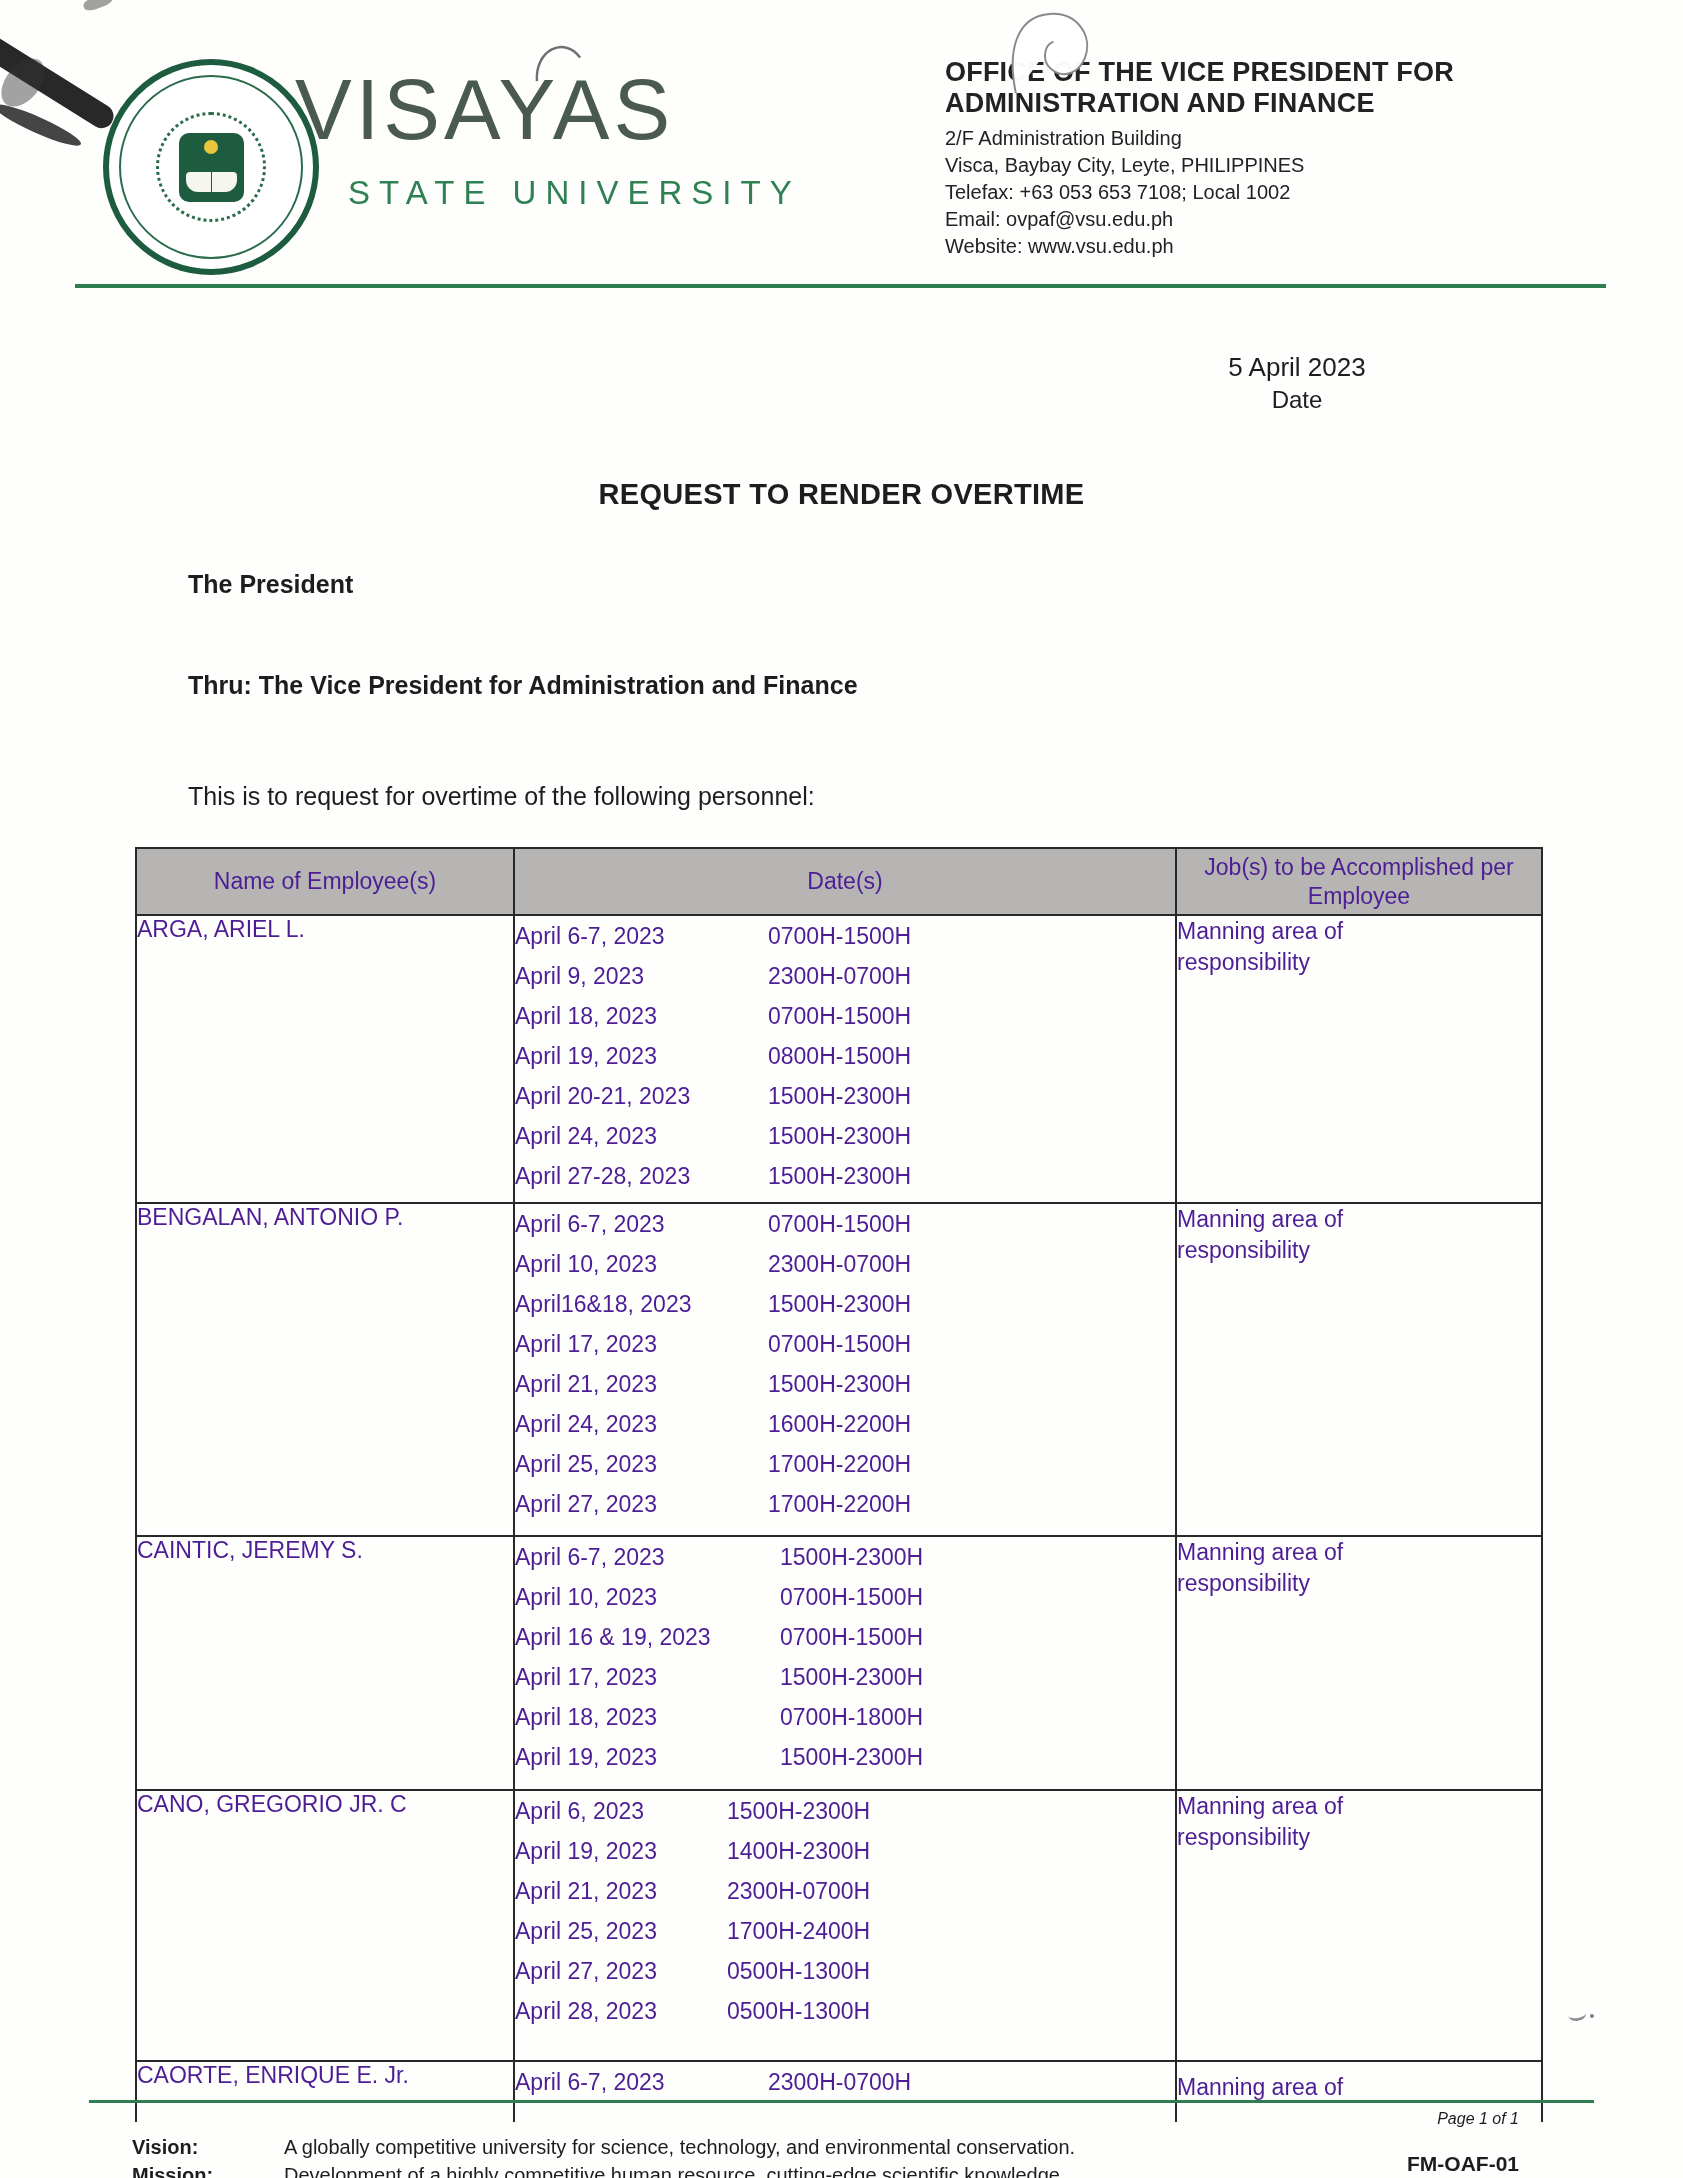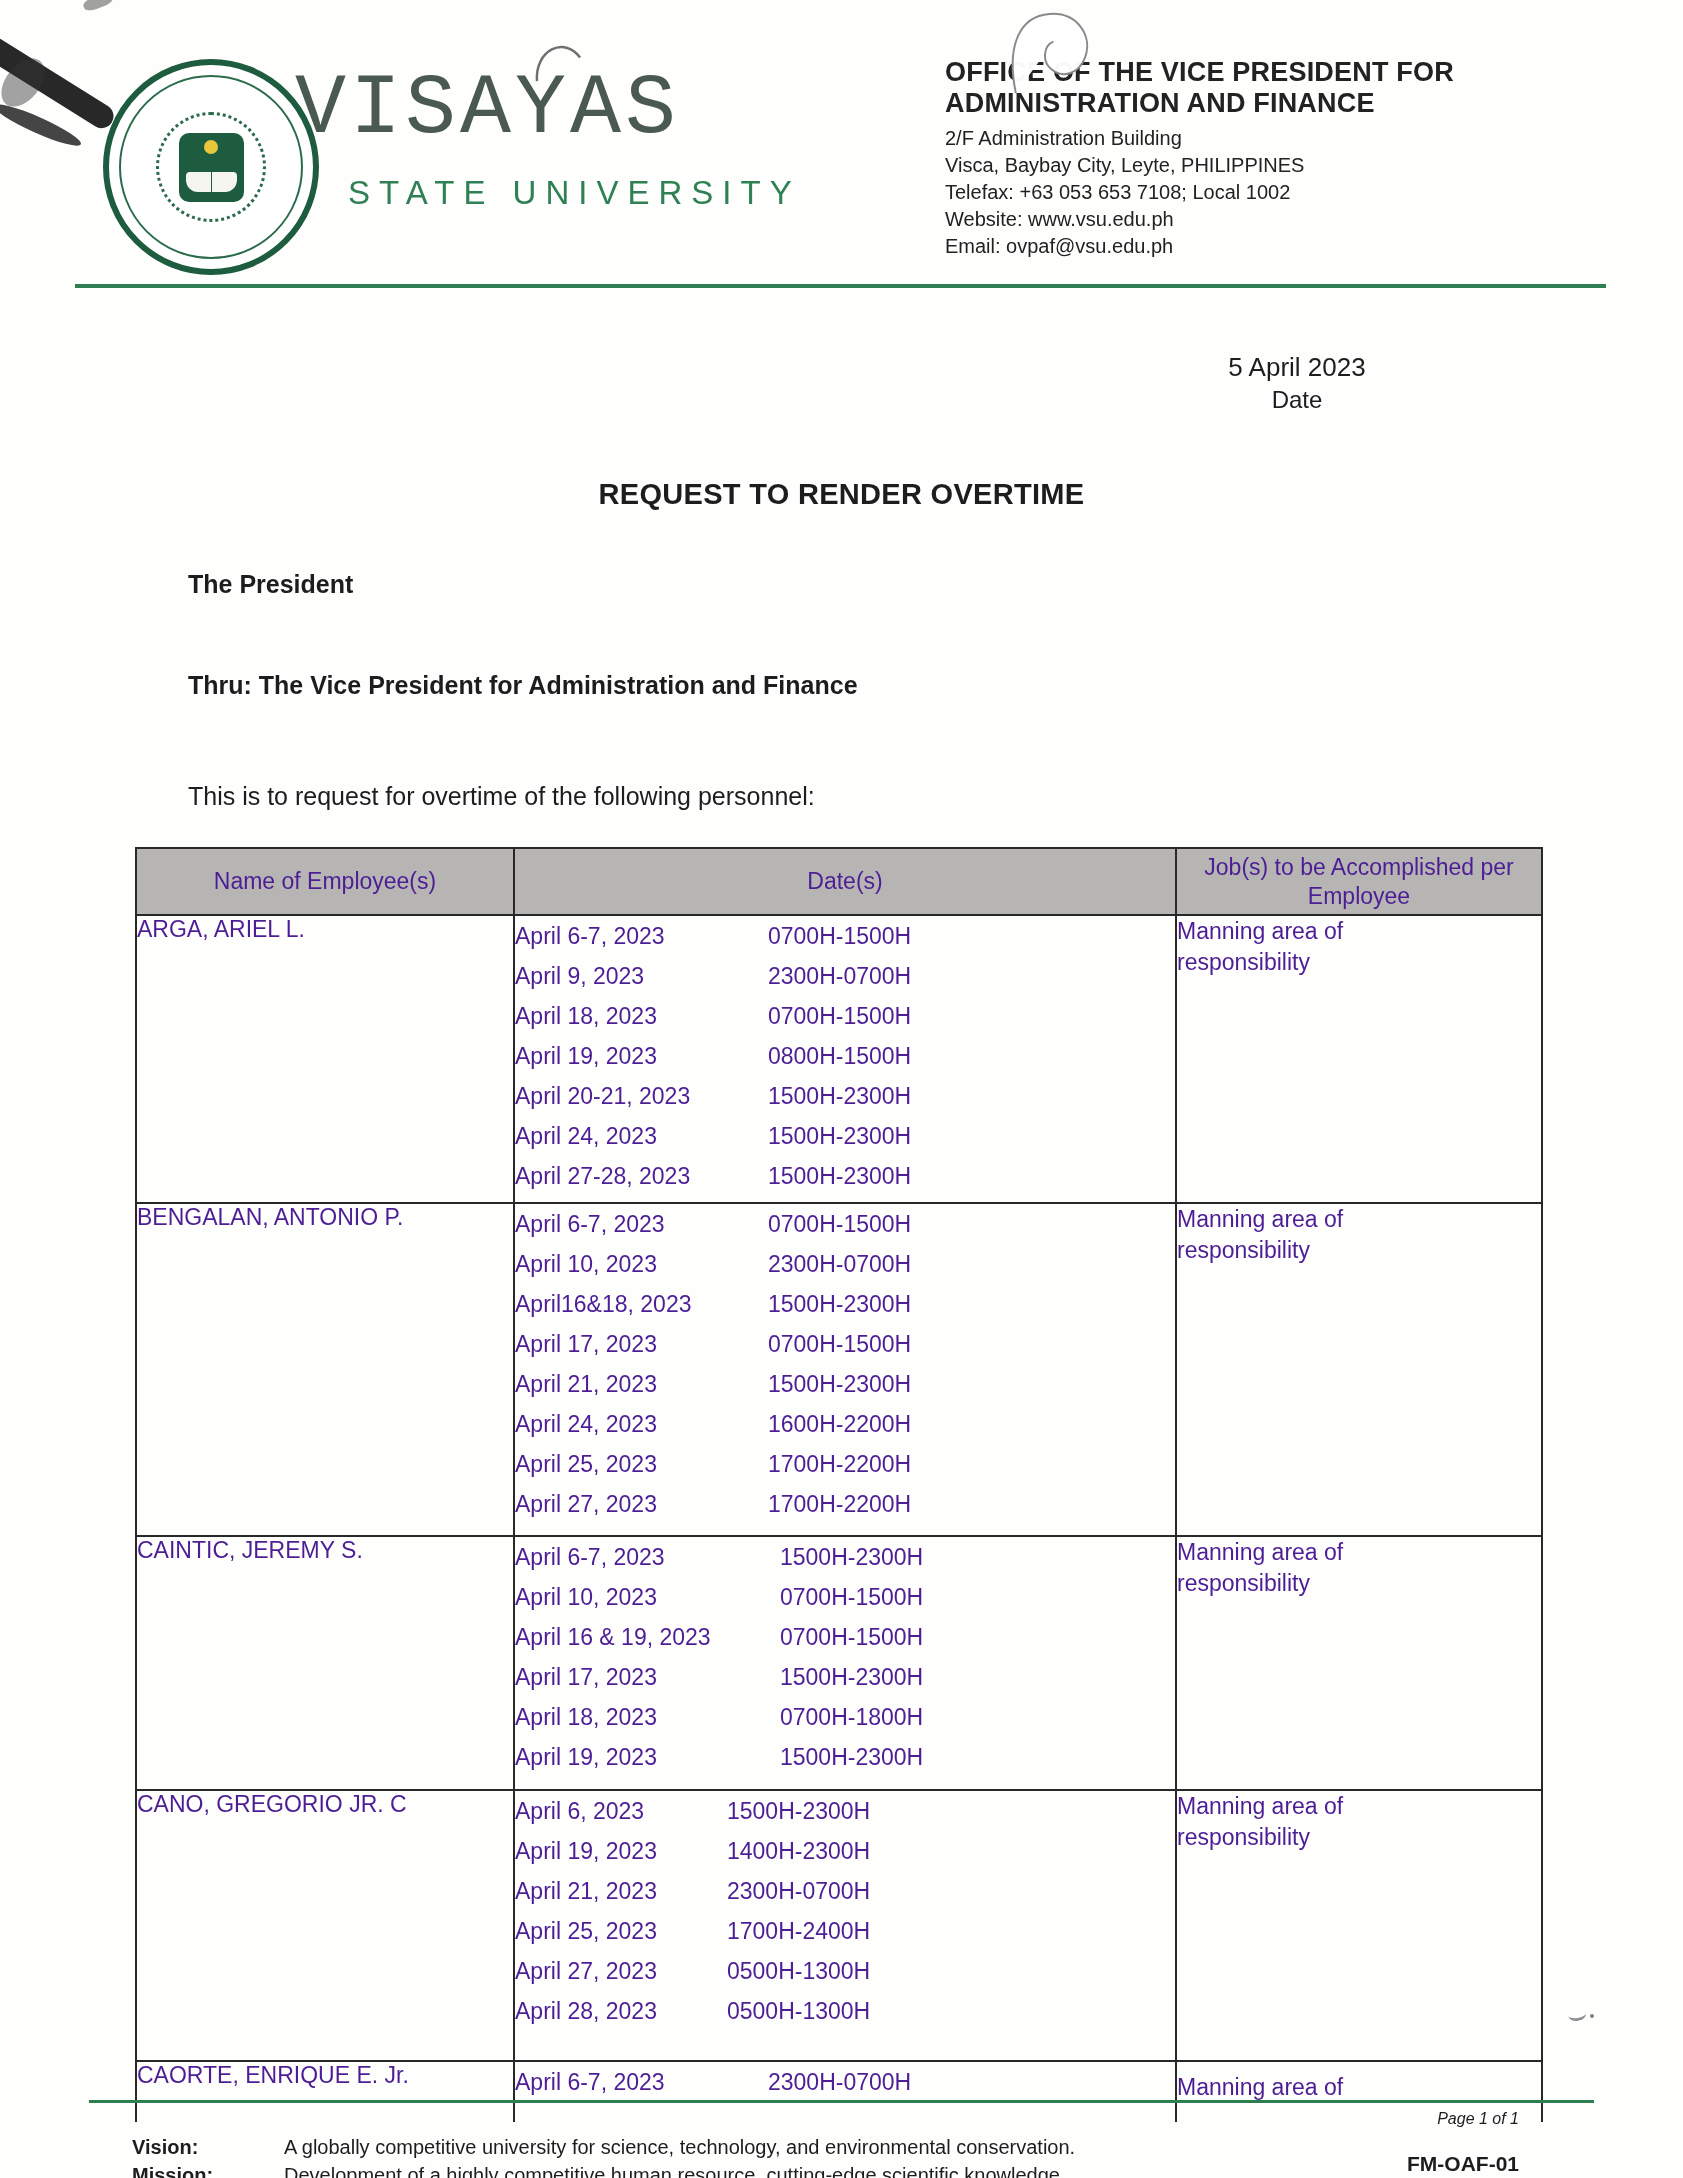--- a/index.html
+++ b/index.html
@@ -25,21 +25,21 @@
   .seal{position:absolute;left:103px;top:59px;width:216px;height:216px;}
   .seal-outer{position:absolute;inset:0;border:6px solid #1d5c3e;border-radius:50%;background:#fff;}
   .seal-band{position:absolute;inset:16px;border:2px solid #2a6b4a;border-radius:50%;}
   .seal-band2{position:absolute;inset:53px;border:3px dotted #2a6b4a;border-radius:50%;}
   .seal-core{position:absolute;inset:61px;border-radius:50%;background:#fff;display:flex;align-items:center;justify-content:center;}
   .seal-emblem{width:65px;height:69px;background:#1d5c3e;border-radius:10px;position:relative;}
   .seal-sun{position:absolute;top:7px;left:50%;transform:translateX(-50%);width:14px;height:14px;background:#e9c63c;border-radius:50%;}
   .seal-book-l{position:absolute;bottom:10px;left:7px;width:25px;height:20px;background:#f6f6f0;border-radius:4px 0 0 12px;}
   .seal-book-r{position:absolute;bottom:10px;right:7px;width:25px;height:20px;background:#f6f6f0;border-radius:0 4px 12px 0;}
 
-  .uni-name{position:absolute;left:295px;top:61px;font-size:85px;letter-spacing:4px;color:#4b5a51;font-weight:400;font-family:Liberation Mono, monospace;}
+  .uni-name{position:absolute;left:295px;top:61px;font-size:85px;letter-spacing:4px;color:#4b5a51;font-weight:400;}
   .uni-sub{position:absolute;left:348px;top:174px;font-size:33px;letter-spacing:9px;color:#2f8154;font-weight:400;}
 
   .office{position:absolute;left:945px;top:57px;width:673px;}
   .office-bold{font-weight:700;font-size:27px;line-height:31px;letter-spacing:0.2px;color:#222;}
   .office-contact{margin-top:6px;font-size:20px;line-height:27px;color:#222;}
 
   .rule-top{position:absolute;left:75px;top:284px;width:1531px;height:4px;background:#2f7e52;}
 
   
   .date-block{position:absolute;left:1193px;top:352px;width:208px;text-align:center;}
@@ -104,22 +104,22 @@
   <div class="uni-name">VISAYAS</div>
   <div class="uni-sub">STATE UNIVERSITY</div>
 
   <div class="office">
     <div class="office-bold">OFFICE OF THE VICE PRESIDENT FOR</div>
     <div class="office-bold">ADMINISTRATION AND FINANCE</div>
     <div class="office-contact">
       <div>2/F Administration Building</div>
       <div>Visca, Baybay City, Leyte, PHILIPPINES</div>
       <div>Telefax: +63 053 653 7108; Local 1002</div>
+      <div>Email: ovpaf@vsu.edu.ph</div>
       <div>Website: www.vsu.edu.ph</div>
-      <div>Email: ovpaf@vsu.edu.ph</div>
     </div>
   </div>
 
   <svg class="art art-curl" width="95" height="95" viewBox="0 0 96 96">
     <path d="M14,88 C4,40 18,10 48,8 C76,6 92,30 84,52 C78,68 62,74 50,64 C40,56 42,40 52,36" fill="#ffffff" fill-opacity="0.97" stroke="#8a8a8a" stroke-width="2"></path>
   </svg>
 
   <div class="rule-top"></div>
 
   <div class="date-block">

